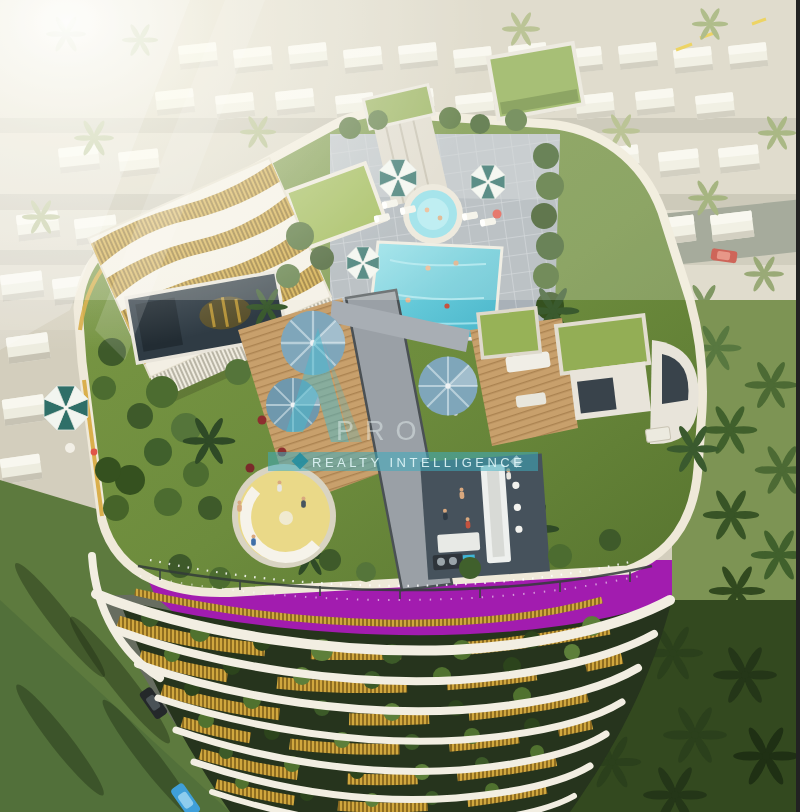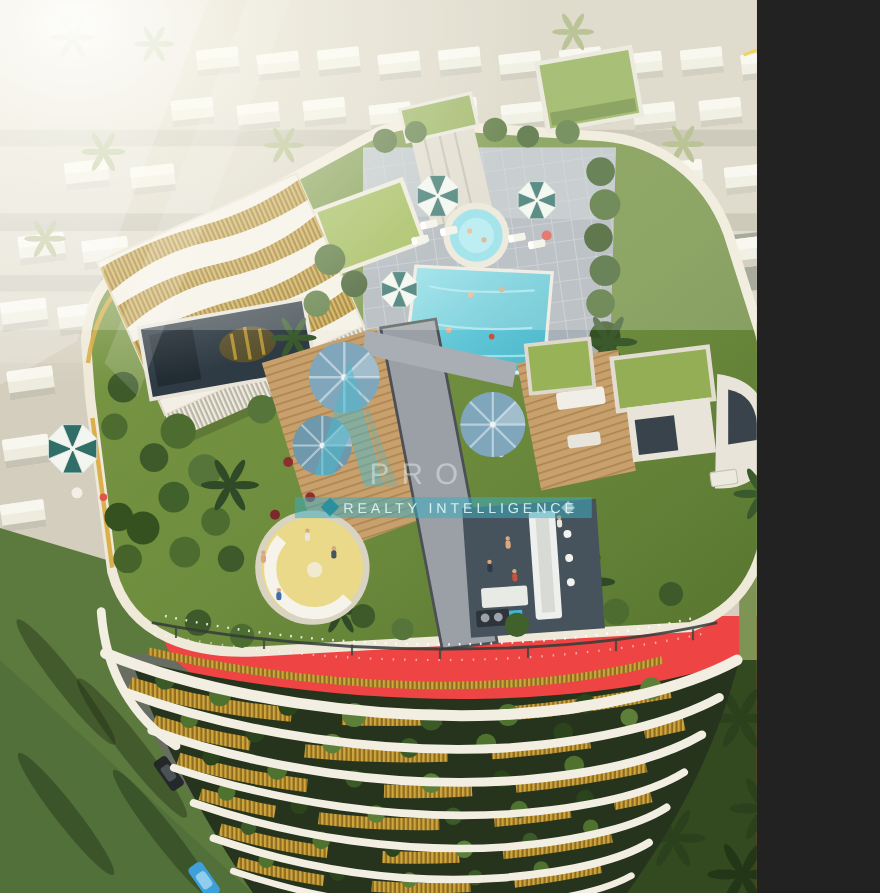--- a/index.html
+++ b/index.html
@@ -1,16 +1,16 @@
 <!DOCTYPE html>
 <html><head>
 <meta charset="utf-8">
 <style>
   html,body{margin:0;padding:0;background:#222;}
-  .canvas{position:relative;width:688px;height:812px;overflow:hidden;background:#ef4444;
+  .canvas{position:relative;width:796px;height:812px;overflow:hidden;background:#a21caf;
           font-family:"Liberation Sans",sans-serif;}
   svg{display:block;}
   .wm-logo-text{font-family:"Liberation Sans",sans-serif;font-size:27px;letter-spacing:11px;
                 fill:rgba(240,250,250,0.42);font-weight:400;}
   .wm-band-text{font-family:"Liberation Sans",sans-serif;font-size:13px;letter-spacing:3.5px;
                 fill:rgba(228,248,250,0.88);font-weight:400;}
 </style>
 </head>
 <body>
 

